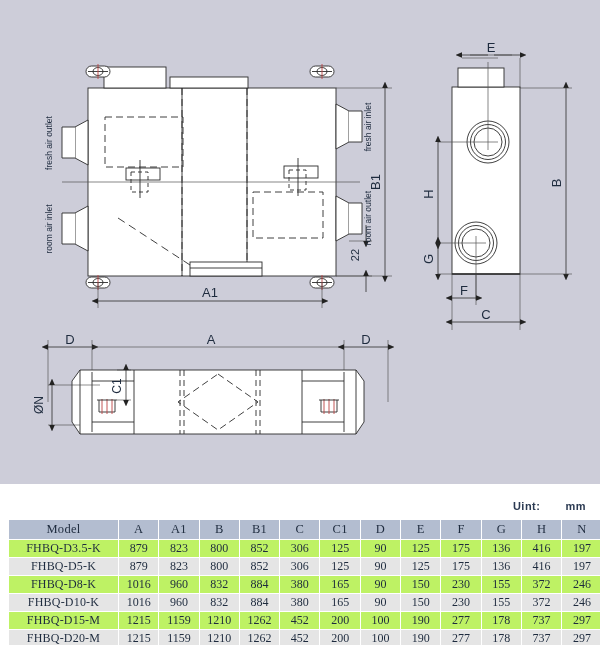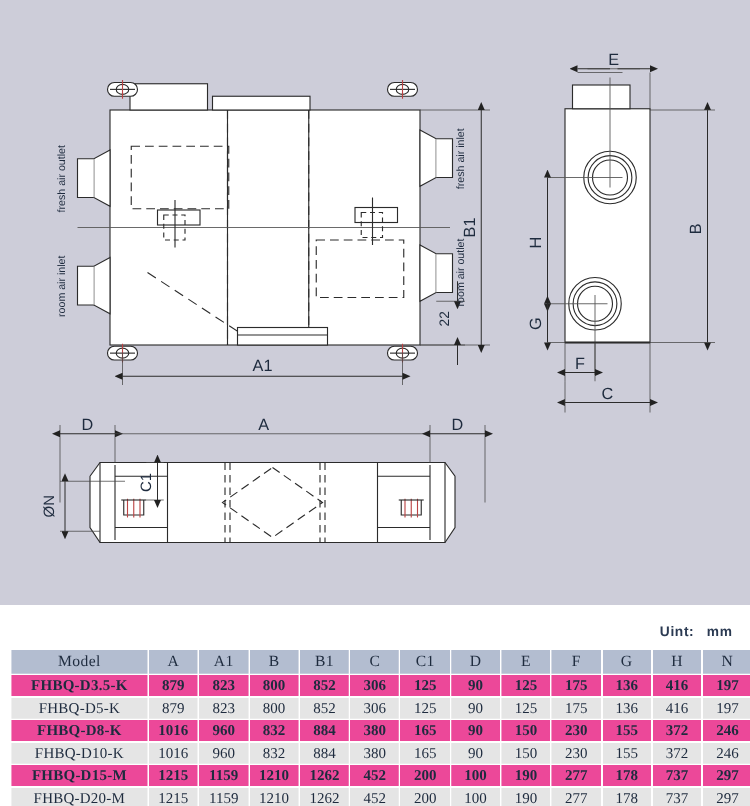--- a/index.html
+++ b/index.html
@@ -27,21 +27,21 @@
   .unit-note {
     position: absolute;
     right: 14px;
     top: 500px;
     font-family: "Liberation Sans", sans-serif;
     font-size: 11px;
     font-weight: bold;
     color: #2b3a52;
     letter-spacing: .5px;
   }
-  .unit-note .u-label { margin-right: 10px; }
+  .unit-note .u-label { margin-right: 25px; }
 
   
   #spec-table-wrap {
     position: absolute;
     left: 8px;
     top: 519px;
     width: 584px;
   }
   table.spec {
     border-collapse: collapse;
@@ -62,21 +62,21 @@
   }
   table.spec thead th {
     background: #b3bdd0;
     font-weight: normal;
     font-size: 12.5px;
     height: 19px;
     line-height: 19px;
     letter-spacing: .3px;
     margin-top: 37px;
   }
-  table.spec tbody tr.even td { background: #ec4899; font-weight: bold; }
+  table.spec tbody tr.even td { background: #bef264; }
   table.spec tbody tr.odd  td { background: #e5e5e5; }
   table.spec td.model-cell {
     letter-spacing: .2px;
     font-size: 12px;
   }
   col.c-model { width: 110px; }
   col.c-dim   { width: 40.3px; }
 </style>
 </head>
 <body>

